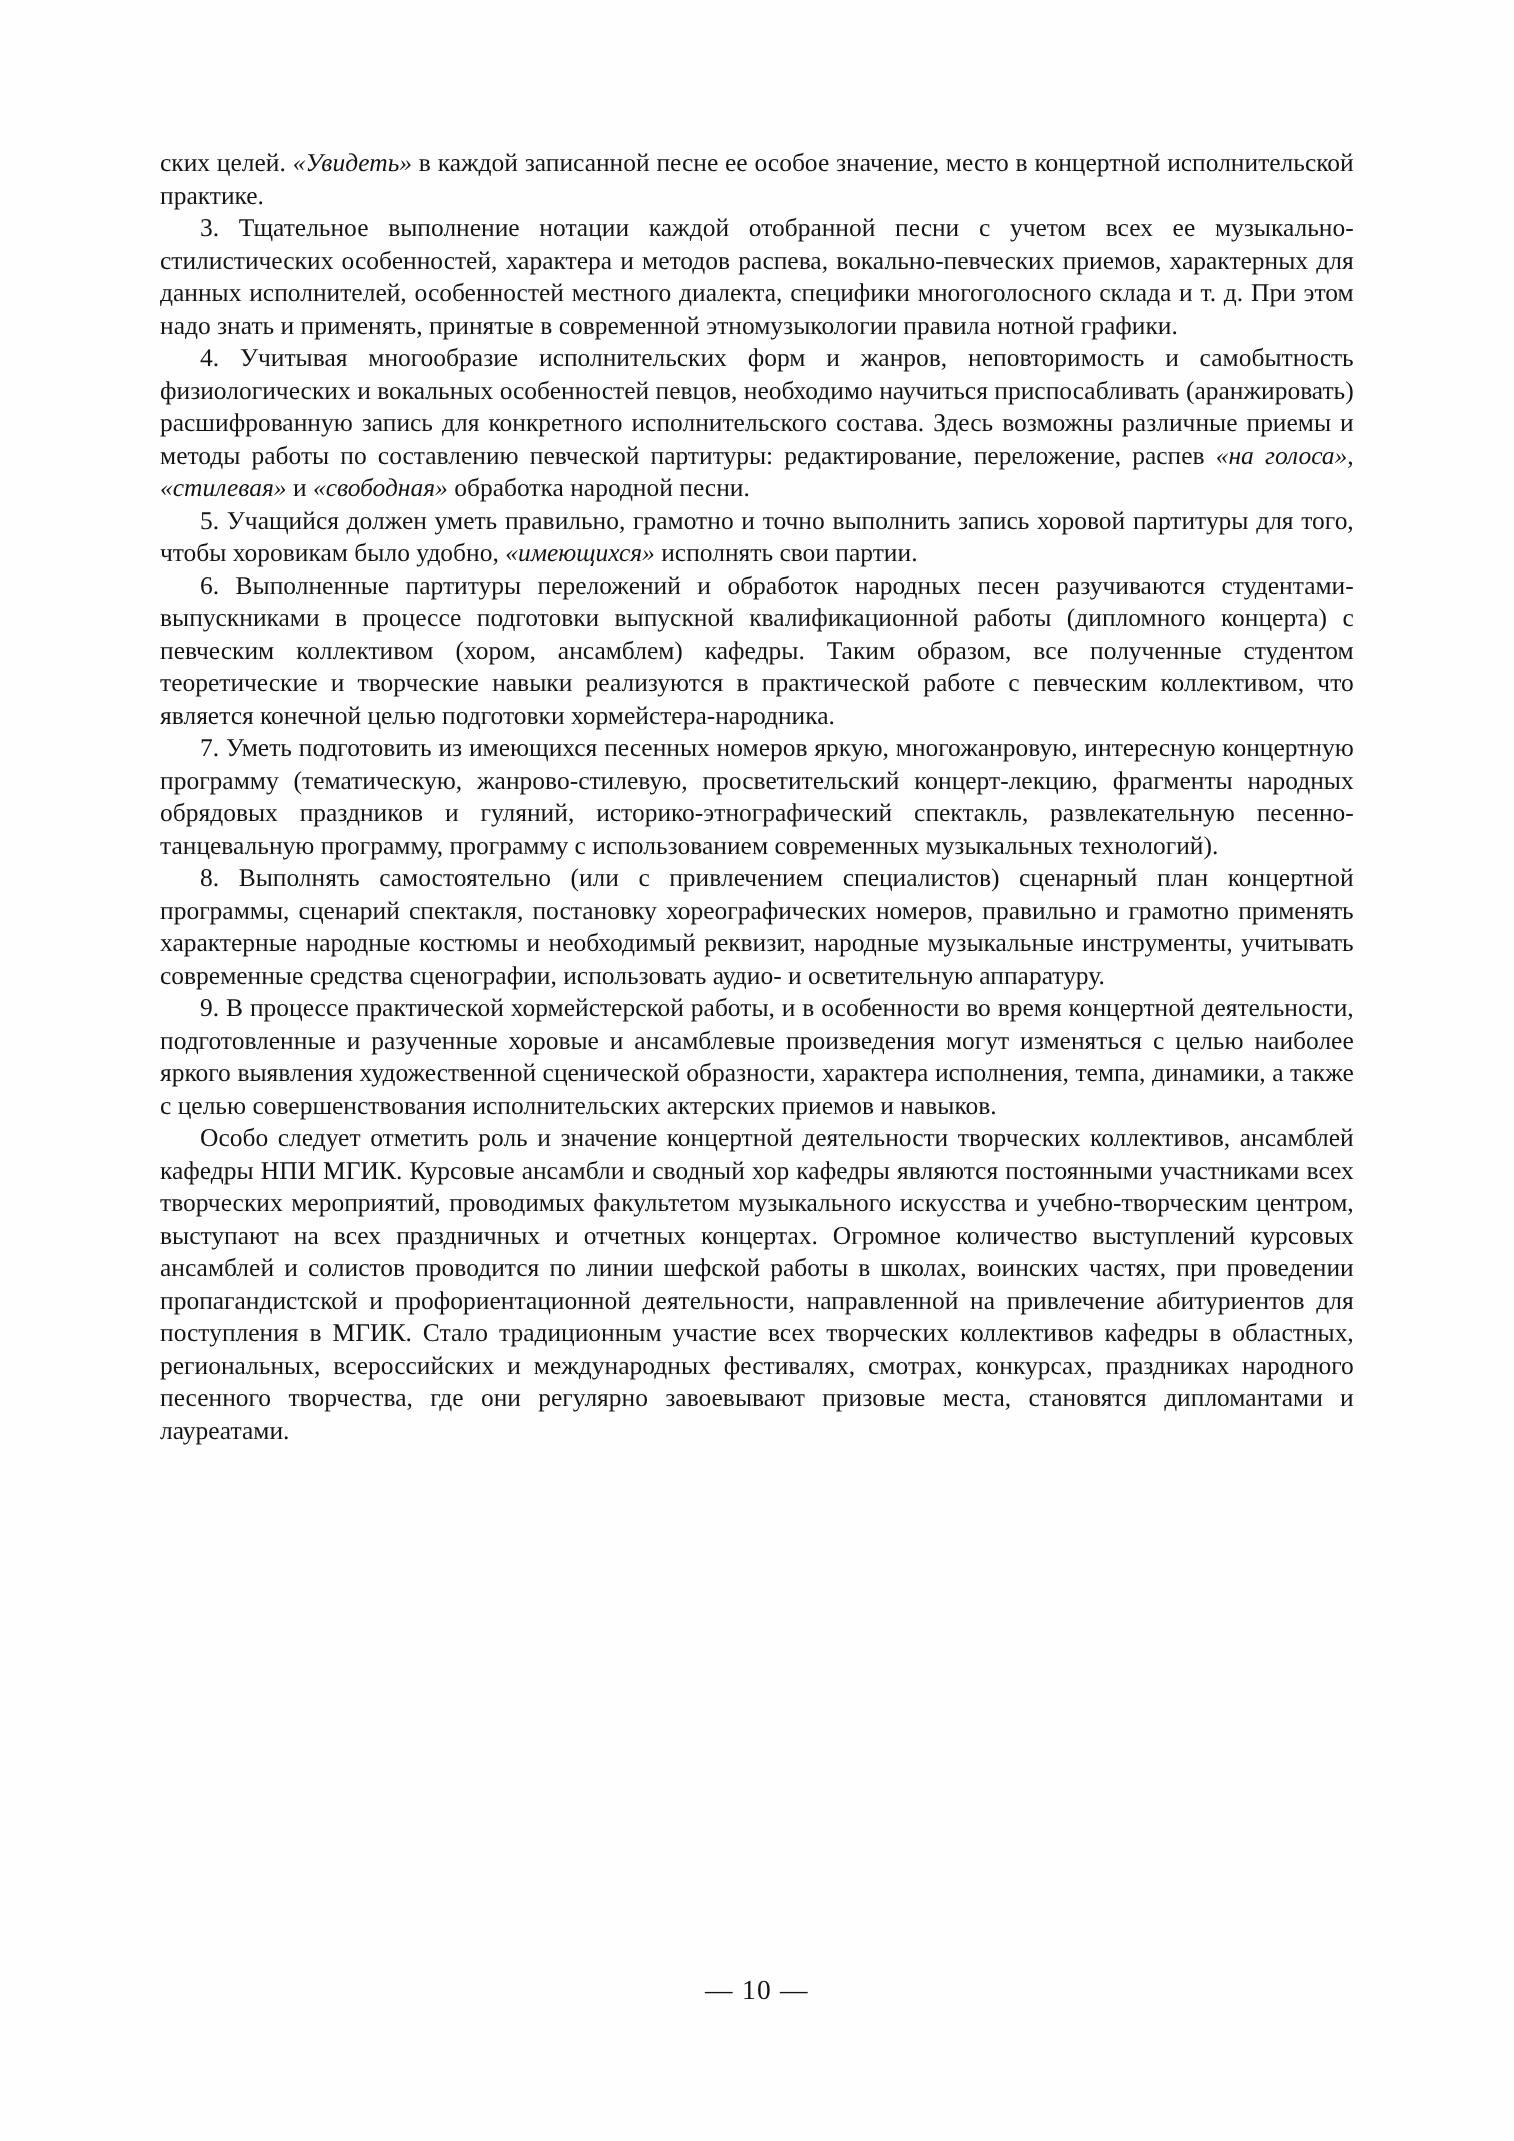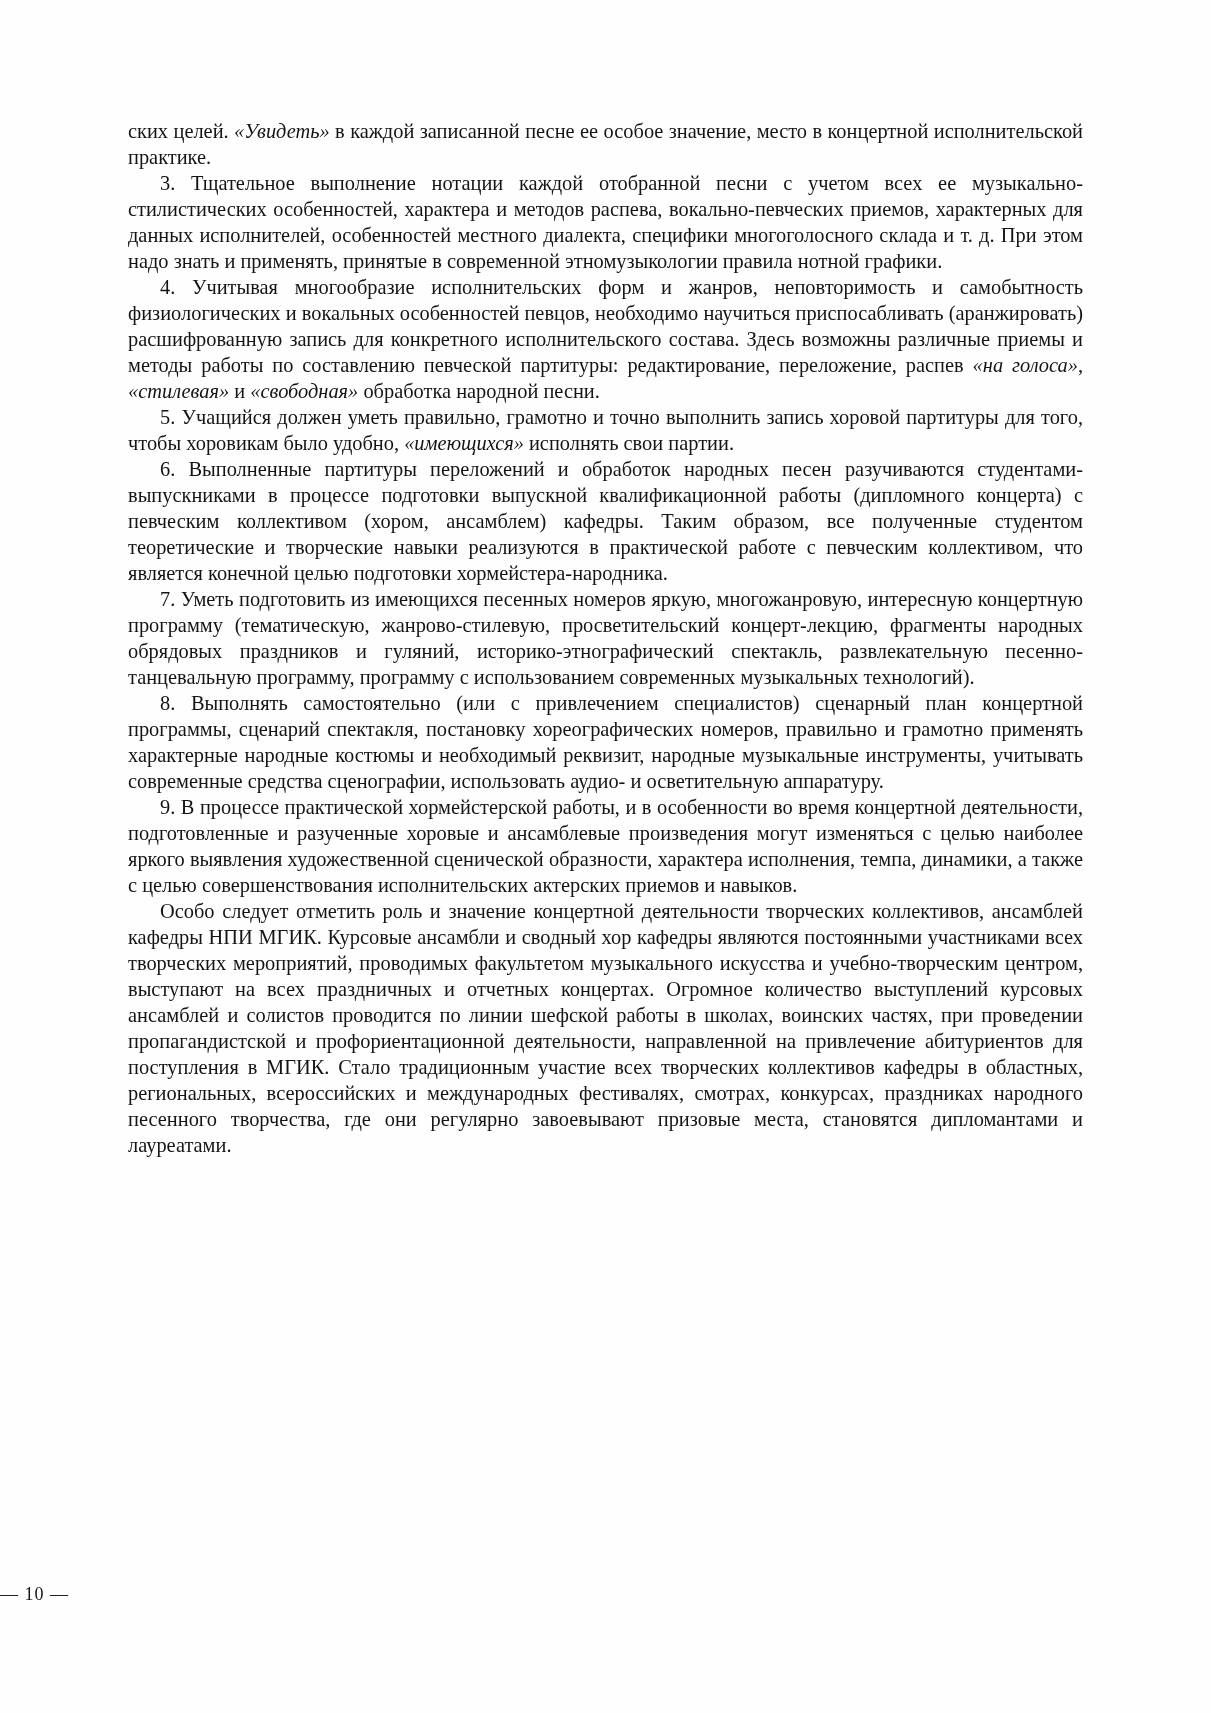--- a/index.html
+++ b/index.html
@@ -37,21 +37,22 @@
     text-indent: 32px;
   }
   .body-text em {
     font-style: italic;
   }
   .page-number {
     position: absolute;
     left: 0;
     right: 0;
     bottom: 108px;
-    font-size: 18px;
+    text-align: center;
+    font-size: 22px;
     letter-spacing: 1px;
     color: #141414;
   }
 </style>
 </head>
 <body>
 
 <div class="page">
   <div class="body-text" id="body-text">
       <p>ских целей. <em>«Увидеть»</em> в каждой записанной песне ее особое значение, место в концертной исполнительской практике.</p>

